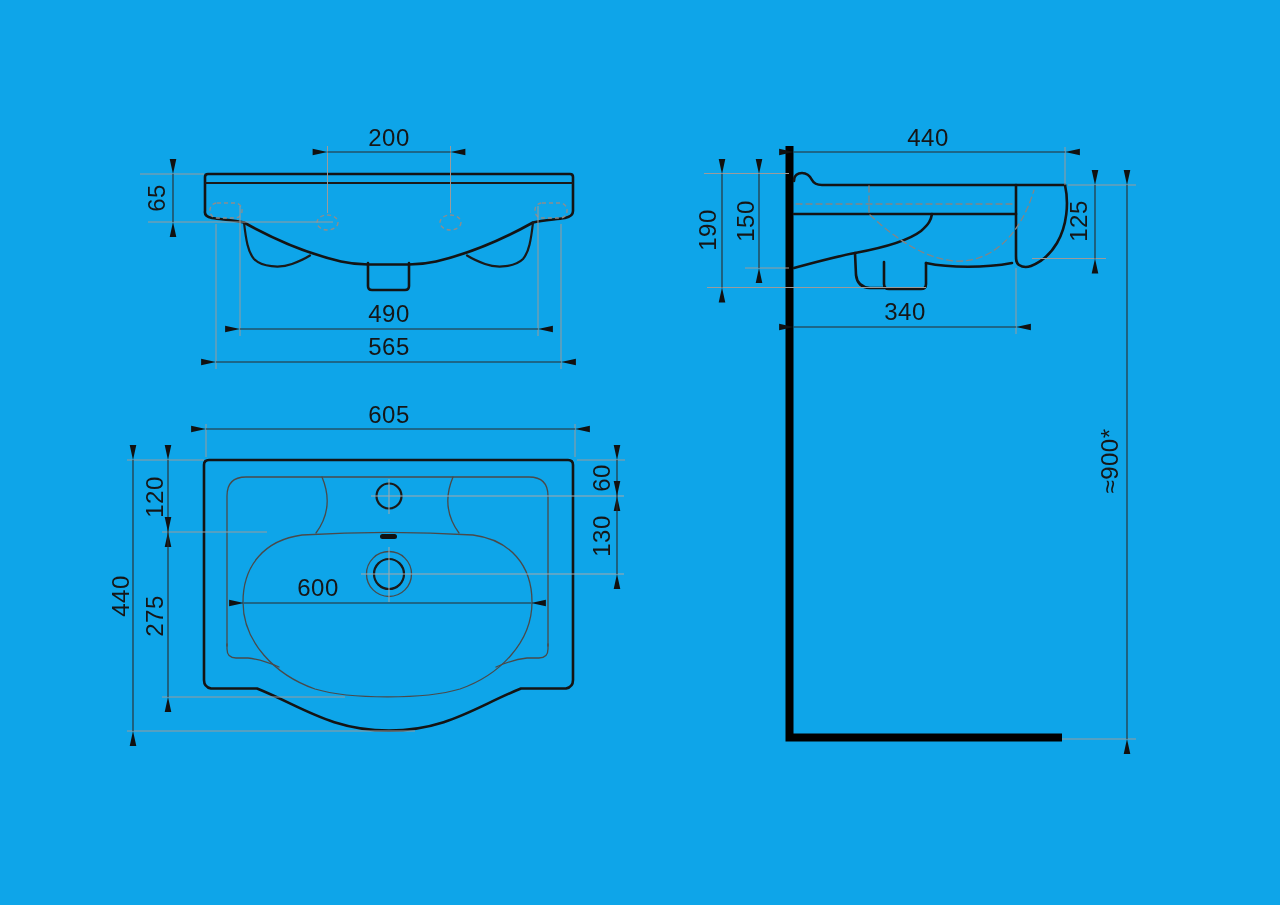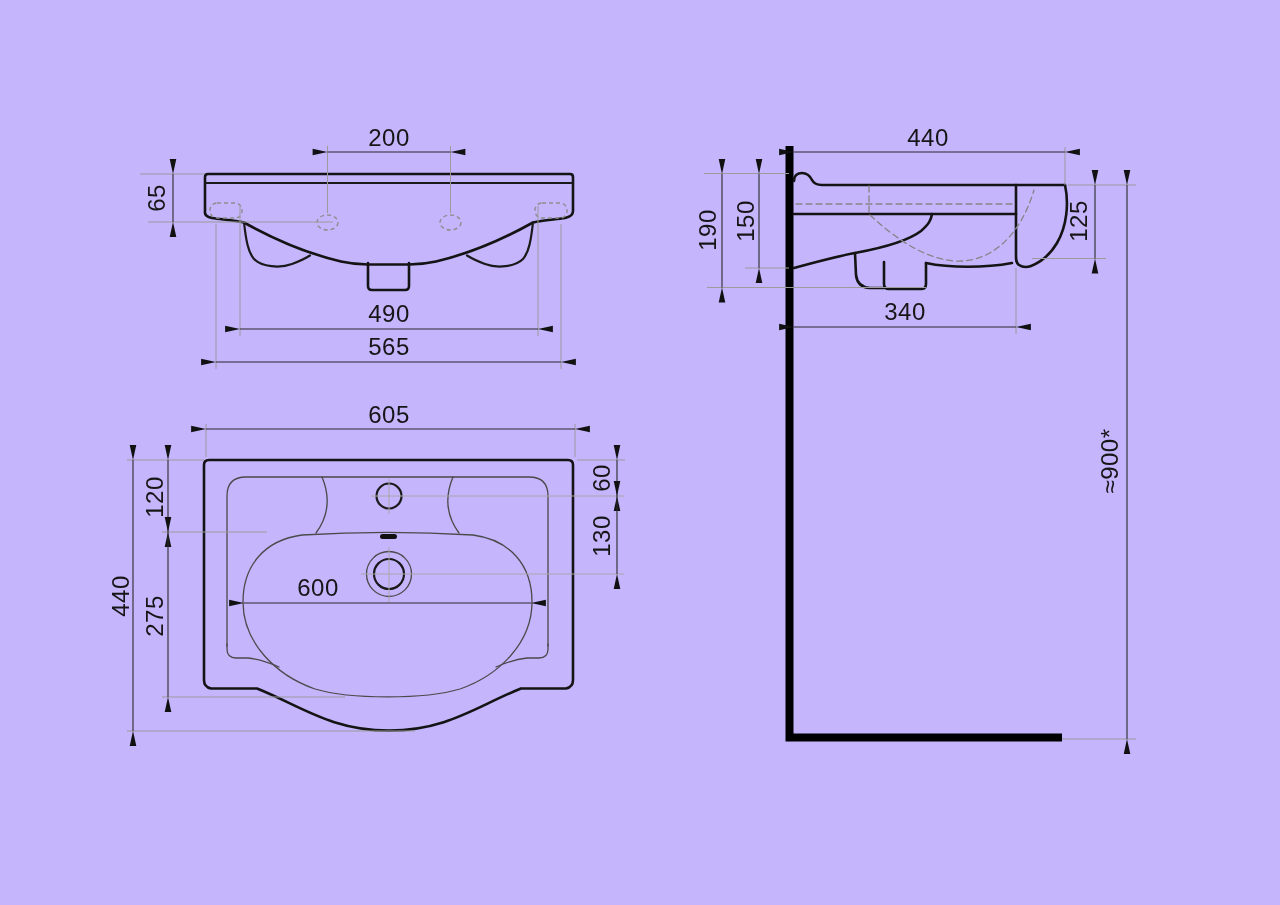--- a/index.html
+++ b/index.html
@@ -1,16 +1,16 @@
 <!DOCTYPE html>
 <html><head>
 <meta charset="utf-8">
 <style>
   html,body{margin:0;padding:0;background:#fff;}
-  #stage{position:relative;width:1280px;height:905px;background:#c4b5fd;overflow:hidden;
+  #stage{position:relative;width:1280px;height:905px;background:#0ea5e9;overflow:hidden;
          font-family:"Liberation Sans", sans-serif;}
   svg{position:absolute;left:0;top:0;}
   
   .outline{stroke:#141414;stroke-width:2.6;fill:none;stroke-linecap:round;stroke-linejoin:round;}
   .medium{stroke:#1a1a1a;stroke-width:2.2;fill:none;stroke-linecap:round;stroke-linejoin:round;}
   .band{stroke:#1a1a1a;stroke-width:1.8;fill:none;}
   .thin{stroke:#4a4a4a;stroke-width:1.3;fill:none;stroke-linecap:round;stroke-linejoin:round;}
   .dash{stroke:#858585;stroke-width:1.3;fill:none;stroke-dasharray:6 4;stroke-linecap:round;}
   .dashfix{stroke:#8d8d8d;stroke-width:1.4;fill:none;stroke-dasharray:4 3;}
   .ext{stroke:#9b9b9b;stroke-width:1;fill:none;}

